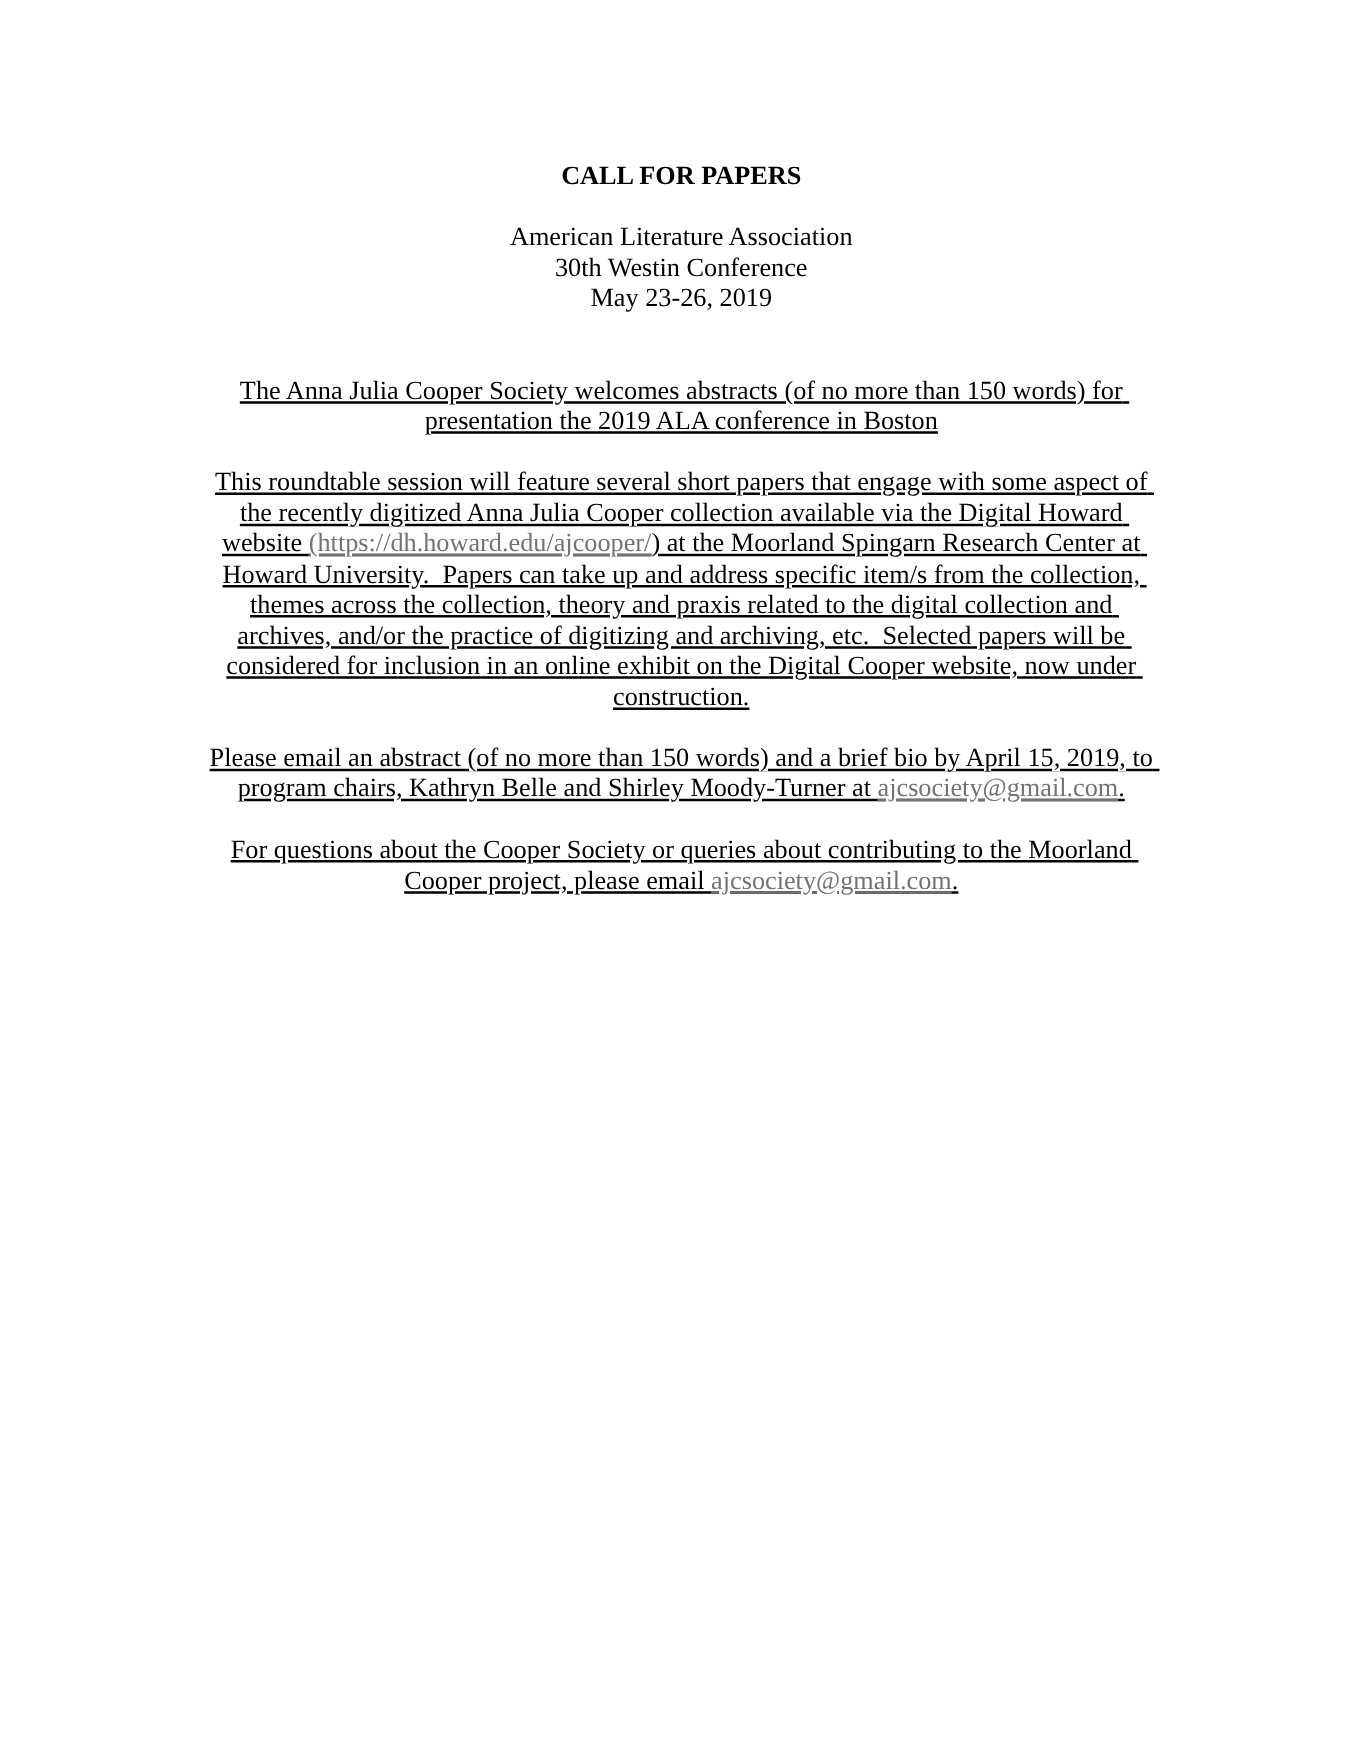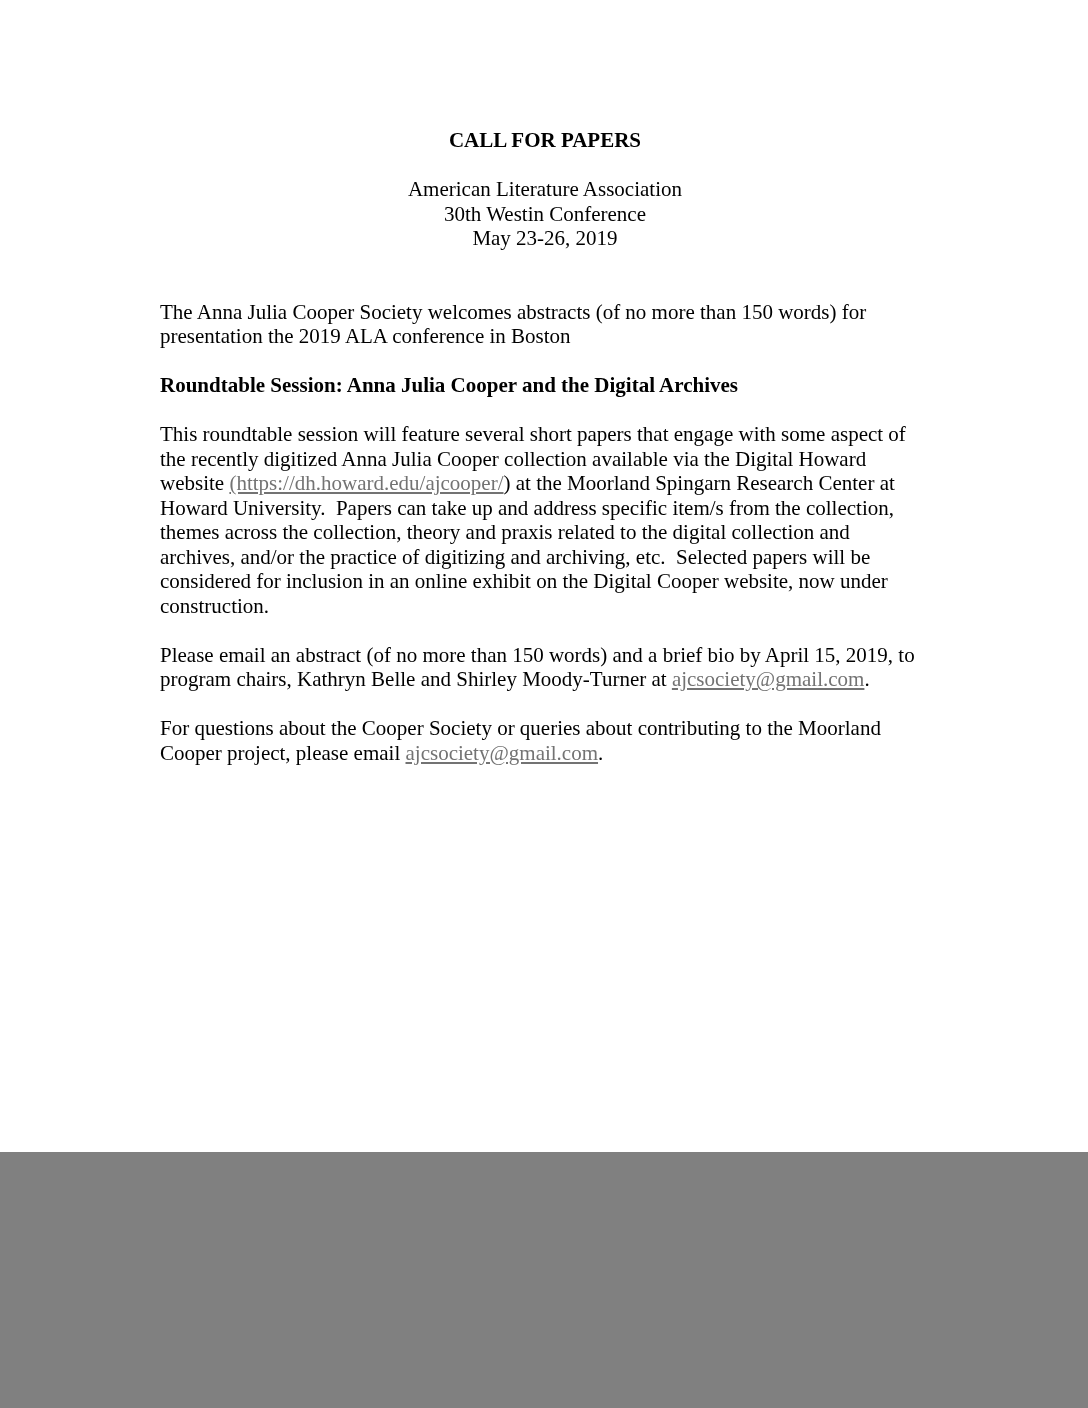--- a/index.html
+++ b/index.html
@@ -1,35 +1,36 @@
 <!DOCTYPE html>
 <html><head>
 <meta charset="utf-8">
 <style>
   * { margin: 0; padding: 0; box-sizing: border-box; }
   html, body { background: #808080; }
   .page {
     width: 1088px;
-    height: 1152px;
+    height: 1408px;
     background: #ffffff;
     margin: 0 auto;
     padding: 128px 158px 0 160px;
     font-family: "Liberation Serif", "DejaVu Serif", serif;
     font-size: 21px;
     line-height: 24.5px;
     color: #000000;
   }
   .header { text-align: center; }
   .bold { font-weight: bold; }
   .blank-line { height: 24.5px; }
   .blank-line-double { height: 49px; }
   .doc-body p {
     margin: 0 0 24.5px 0;
     white-space: pre-wrap;
-    text-align: left;
+    text-align: center;
+    text-decoration: underline;
   }
   a.doc-link {
     color: #737373;
     text-decoration: underline;
     cursor: pointer;
   }
 </style>
 </head>
 <body>
 
@@ -42,21 +43,20 @@
     <div>30th Westin Conference</div>
     <div>May 23-26, 2019</div>
   </div>
 
   <div class="blank-line-double"></div>
 
   <div class="doc-body">
 
     <p><span>The Anna Julia Cooper Society welcomes abstracts (of no more than 150 words) for presentation the 2019 ALA conference in Boston</span></p>
 
-    <p><span class="bold">Roundtable Session: Anna Julia Cooper and the Digital Archives</span></p>
 
     <p><span>This roundtable session will feature several short papers that engage with some aspect of the recently digitized Anna Julia Cooper collection available via the Digital Howard website </span><a class="doc-link" href="#">(https://dh.howard.edu/ajcooper/</a><span>) at the Moorland Spingarn Research Center at Howard University.  Papers can take up and address specific item/s from the collection, themes across the collection, theory and praxis related to the digital collection and archives, and/or the practice of digitizing and archiving, etc.  Selected papers will be considered for inclusion in an online exhibit on the Digital Cooper website, now under construction.</span></p>
 
     <p><span>Please email an abstract (of no more than 150 words) and a brief bio by April 15, 2019, to program chairs, Kathryn Belle and Shirley Moody-Turner at </span><a class="doc-link" href="#">ajcsociety@gmail.com</a><span>.</span></p>
 
     <p><span>For questions about the Cooper Society or queries about contributing to the Moorland Cooper project, please email </span><a class="doc-link" href="#">ajcsociety@gmail.com</a><span>.</span></p>
 
   </div>
 
 </div>

